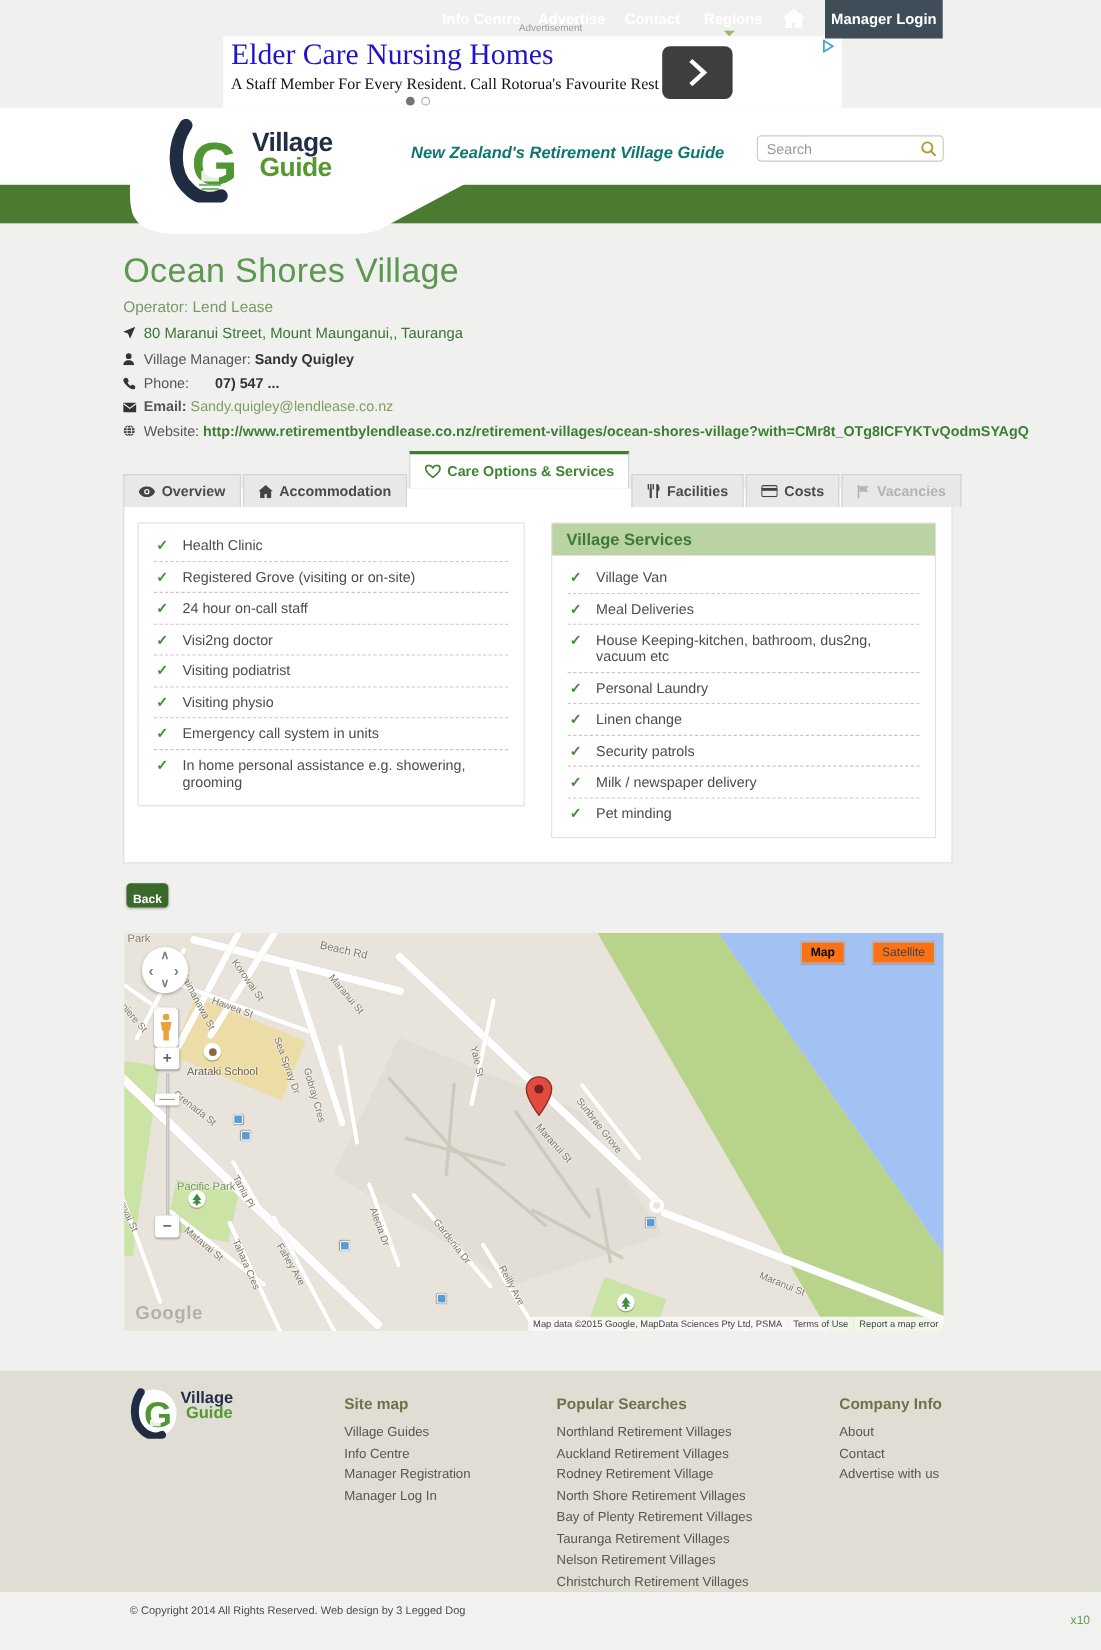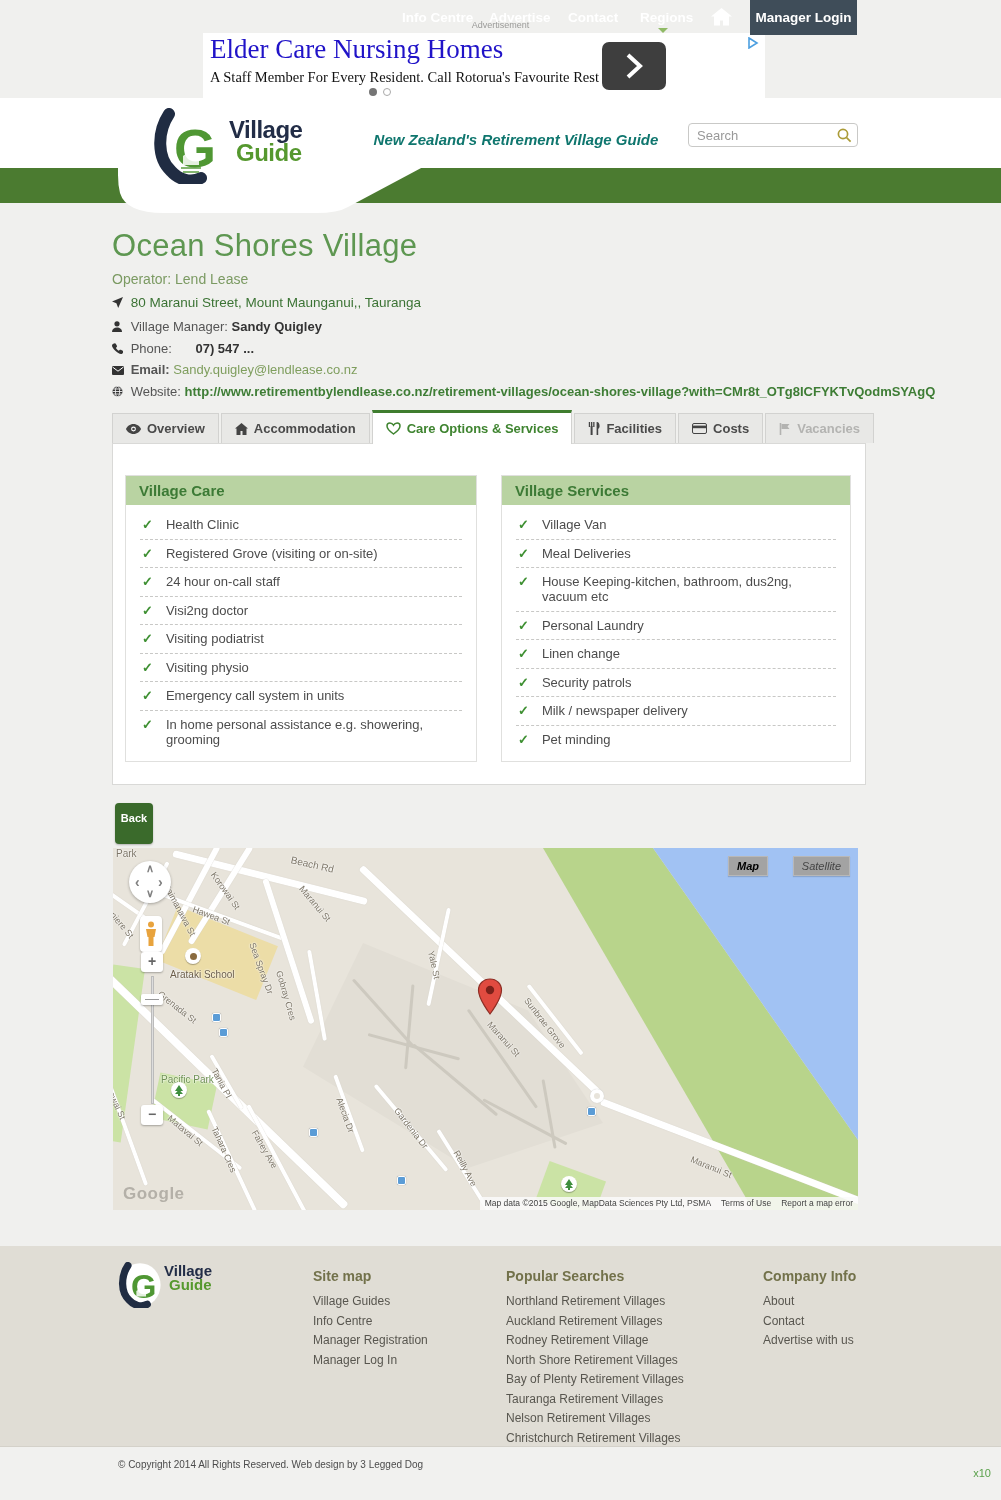--- a/index.html
+++ b/index.html
@@ -45,36 +45,36 @@
   .detail .ico { display:inline-block; width:15px; vertical-align:-1px; }
   .d-operator { top:271px; font-size:14px; color:#7b9a62; }
   .d-address { top:295px; font-weight:normal; color:#3b7334; font-size:13.5px; }
   .d-manager { top:319px; } .d-manager b { color:#333; }
   .d-phone { top:341px; } .d-phone b { color:#333;margin-left:20px; }
   .d-email { top:362px; } .d-email .lnk { color:#7f9e5e; }
   .d-website { top:384px; } .d-website .lnk { color:#3e7d35; font-weight:bold; }
 
   
   .tabs { position:absolute; left:112px; top:410px; display:flex; gap:2px; z-index:3; }
-  .tab { margin-top:3px; height:30px; background:#e8e8e6; border:1px solid #d2d2d0; border-bottom:none; display:flex; align-items:center; gap:6px; padding:0 13px; font-size:13px; font-weight:bold; color:#4a4a4a; cursor:pointer; white-space:nowrap; }
+  .tab { margin-top:21px; height:30px; background:#e8e8e6; border:1px solid #d2d2d0; border-bottom:none; display:flex; align-items:center; gap:6px; padding:0 13px; font-size:13px; font-weight:bold; color:#4a4a4a; cursor:pointer; white-space:nowrap; }
   .tab.active { margin-top:0; height:34px; background:#fff; border-top:3px solid #3f7d2f; color:#3f8430; }
   .tab.disabled { color:#b3b3b1; cursor:default; }
 
   
   .panel { position:absolute; left:112px; top:443px; width:754px; height:342px; background:#fff; border:1px solid #d9d9d7; z-index:2; }
   .card { position:absolute; top:31px; width:352px; border:1px solid #e0e0de; background:#fff; }
   .card1 { left:12px; } .card2 { left:388px; width:350px; }
   .card-h { background:#b9d3a2; color:#3c7a35; font-weight:bold; font-size:15px; padding:6px 13px; height:29px; }
   .card ul { list-style:none; padding:6px 14px 8px 14px; }
   .card li { display:flex; gap:13px; padding:6px 0 6.5px 2px; font-size:13px; color:#4c4c4c; border-bottom:1px dashed #c8c8c6; align-items:baseline;}
   .card li:last-child { border-bottom:none; }
   .chk { color:#3f9033; font-weight:bold; font-size:13px; }
 
   
-  .back-btn { position:absolute; left:115px; top:803px; width:38px; height:41px; background:#3a6a2b; border-radius:4px; color:#fff; font-size:11px; font-weight:bold; text-align:center; line-height:30px; cursor:pointer; box-shadow:0 1px 2px rgba(0,0,0,0.25); }
+  .back-btn { position:absolute; left:115px; top:803px; width:38px; height:22px; background:#3a6a2b; border-radius:4px; color:#fff; font-size:11px; font-weight:bold; text-align:center; line-height:30px; cursor:pointer; box-shadow:0 1px 2px rgba(0,0,0,0.25); }
 
   
   .map { position:absolute; left:113px; top:848px; width:745px; height:362px; background:#e8e4db; overflow:hidden; }
   .layer { position:absolute; }
   .water { left:0; top:0; width:745px; height:362px; background:#a1c2f3; clip-path:polygon(540px 0, 745px 0, 745px 292px); }
   .coast-green { left:0; top:0; width:745px; height:362px; background:#b8d48b; clip-path:polygon(430px 0, 540px 0, 745px 292px, 745px 362px, 640px 362px); }
   .dunes { left:190px; top:95px; width:300px; height:225px; background:#e2ded5; clip-path:polygon(20% 0, 75% 30%, 100% 80%, 55% 100%, 0 55%); }
   .school-patch { left:50px; top:76px; width:108px; height:58px; background:#ecdda7; transform:rotate(22deg); }
   .park-patch { left:42px; top:230px; width:58px; height:46px; background:#cbe3a5; transform:rotate(12deg); }
   .left-green { left:-12px; top:118px; width:32px; height:175px; background:#cbe3a5; transform:rotate(8deg); }
@@ -83,21 +83,21 @@
   .road.thin { height:4px; }
   .path { position:absolute; background:#cdc9bf; height:3px; border-radius:2px; transform-origin:left center; }
   .mlabel { position:absolute; font-size:9px; color:#7d7668; white-space:nowrap; transform-origin:left center; text-shadow:0 0 2px #fff, 0 0 2px #fff; }
   .mlabel.big { font-size:10px; }
   .mlabel.dark { color:#6b5d49; }
   .mlabel.green { color:#6f9155; }
   .poi { position:absolute; width:16px; height:16px; background:#fff; border-radius:50%; box-shadow:0 1px 1px rgba(0,0,0,0.3); display:flex; align-items:center; justify-content:center; font-size:9px; }
   .busicon { position:absolute; width:9px; height:9px; background:#5b9cd6; border:1px solid #fff; border-radius:2px; box-shadow:0 0 1px #888; }
   .roundabout { position:absolute; left:477px; top:241px; width:14px; height:14px; background:#fff; border-radius:50%; box-shadow:0 0 1px #bbb; }
   .roundabout:after { content:""; position:absolute; left:4px; top:4px; width:6px; height:6px; border-radius:50%; background:#e8e4db; }
-  .gbtn { position:absolute; top:8px; background:#a3a3a3; border:1px solid #b8b8b8; font-size:11px; padding:3px 8px; color:#444; cursor:pointer; box-shadow:0 1px 1px rgba(0,0,0,0.15);font-style:italic; }
+  .gbtn { position:absolute; top:8px; background:#f97316; border:1px solid #b8b8b8; font-size:11px; padding:3px 8px; color:#444; cursor:pointer; box-shadow:0 1px 1px rgba(0,0,0,0.15); }
   .gbtn.sel { font-weight:bold; color:#000; }
   .pan-ctrl { position:absolute; left:16px; top:13px; width:42px; height:42px; background:#fff; border-radius:50%; box-shadow:0 1px 3px rgba(0,0,0,0.3); cursor:pointer; }
   .pan-ctrl span { position:absolute; color:#808080; font-size:11px; font-weight:bold; }
   .pegman { position:absolute; left:27px; top:68px; width:22px; height:36px; background:#fff; border-radius:4px; box-shadow:0 1px 2px rgba(0,0,0,0.3); cursor:pointer; display:flex; align-items:center; justify-content:center; }
   .zbtn { position:absolute; left:28px; width:22px; height:20px; background:#fff; border-radius:3px; box-shadow:0 1px 2px rgba(0,0,0,0.3); color:#666; font-weight:bold; text-align:center; line-height:19px; font-size:14px; cursor:pointer; }
   .ztrack { position:absolute; left:38px; top:128px; width:3px; height:128px; background:#ddd; border:1px solid #bbb; }
   .zhandle { position:absolute; left:28px; top:146px; width:22px; height:11px; background:#fff; border-radius:2px; box-shadow:0 1px 2px rgba(0,0,0,0.3); cursor:pointer; }
   .zhandle:after { content:""; position:absolute; left:4px; top:5px; width:14px; height:1px; background:#999; }
   .attr-bar { position:absolute; right:0; bottom:0; height:13px; font-size:8.5px; color:#444; display:flex; }
   .attr-bar > div { background:rgba(250,250,250,0.85); padding:1px 5px; white-space:nowrap; }
@@ -273,21 +273,20 @@
       <svg width="12" height="12" viewBox="0 0 12 12">
           <path d="M1.5 0v12" stroke="#b3b3b1" stroke-width="1.6"></path>
           <path d="M2.5 1h8L8.5 3.5 10.5 6h-8z" fill="#b3b3b1"></path>
         </svg>
       <span>Vacancies</span>
     </div>
   </div>
 
   <div class="panel">
     <div class="card card1">
-      <div class="card-h">Village Care</div>
       <ul>
         <li>
             <span class="chk">✓</span>
             <span>Health Clinic</span>
           </li>
         <li>
             <span class="chk">✓</span>
             <span>Registered Grove (visiting or on-site)</span>
           </li>
         <li>

